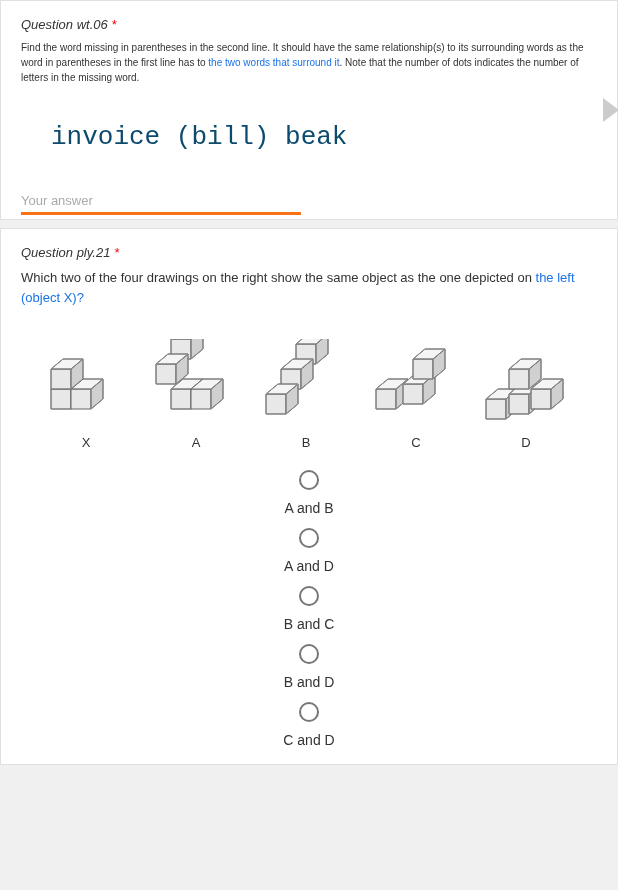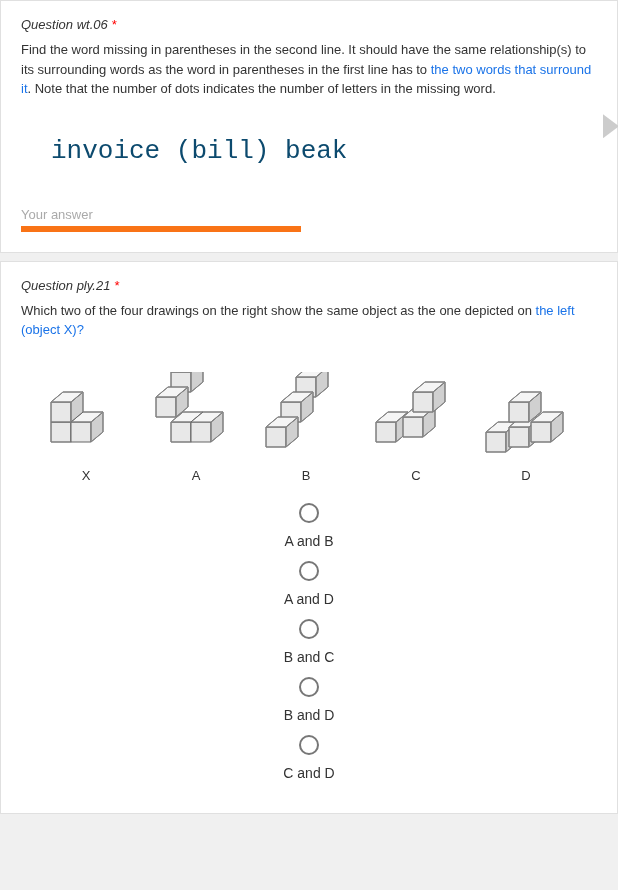--- a/index.html
+++ b/index.html
@@ -5,49 +5,49 @@
     * { box-sizing: border-box; margin: 0; padding: 0; }
     body {
       font-family: Arial, sans-serif;
       font-size: 14px;
       background: #f0f0f0;
       width: 618px;
     }
     .question-card {
       background: #fff;
       margin: 0 0 8px 0;
-      padding: 16px 20px 20px 20px;
+      padding: 16px 20px 4px 20px;
       border: 1px solid #e0e0e0;
       position: relative;
     }
     .question-label {
       font-style: italic;
       font-size: 13px;
       color: #333;
       margin-bottom: 8px;
     }
     .required-star {
       color: red;
     }
     .question-description {
-      font-size: 13px;
+      font-size: 10px;
       color: #333;
       line-height: 1.5;
       margin-bottom: 18px;
     }
     .word-puzzle {
       font-family: 'Courier New', monospace;
       font-size: 26px;
       color: #0c4a6e;
       margin: 30px 0 30px 30px;
       line-height: 1.7;
     }
     .answer-input {
       border: none;
-      border-bottom: 6px solid #f97316;
+      border-bottom: 3px solid #f97316;
       outline: none;
       font-size: 13px;
       color: #7f1d1d;
       width: 280px;
       padding: 4px 0;
       margin-top: 9px;
       display: block;
     }
     .answer-input::placeholder {
       color: #aaa;

